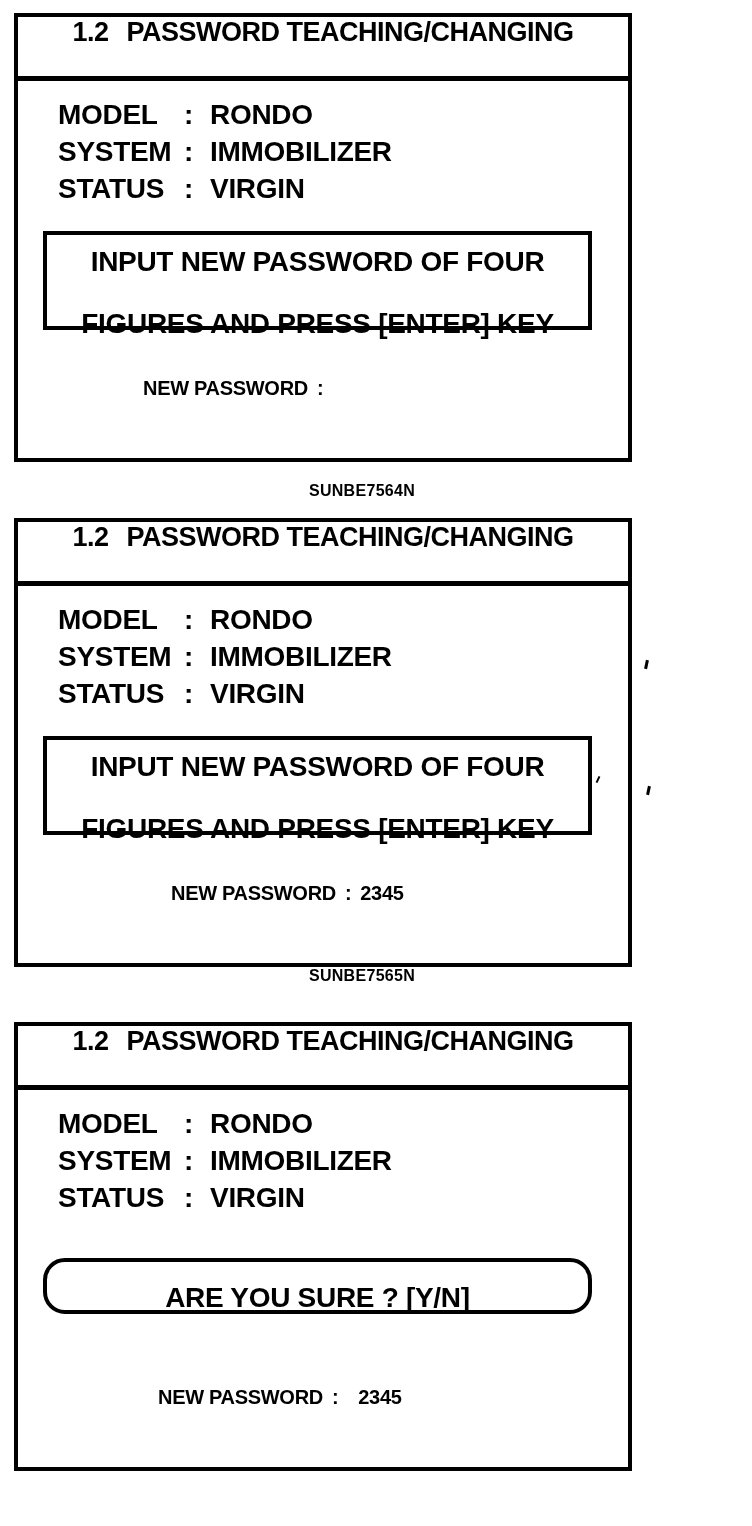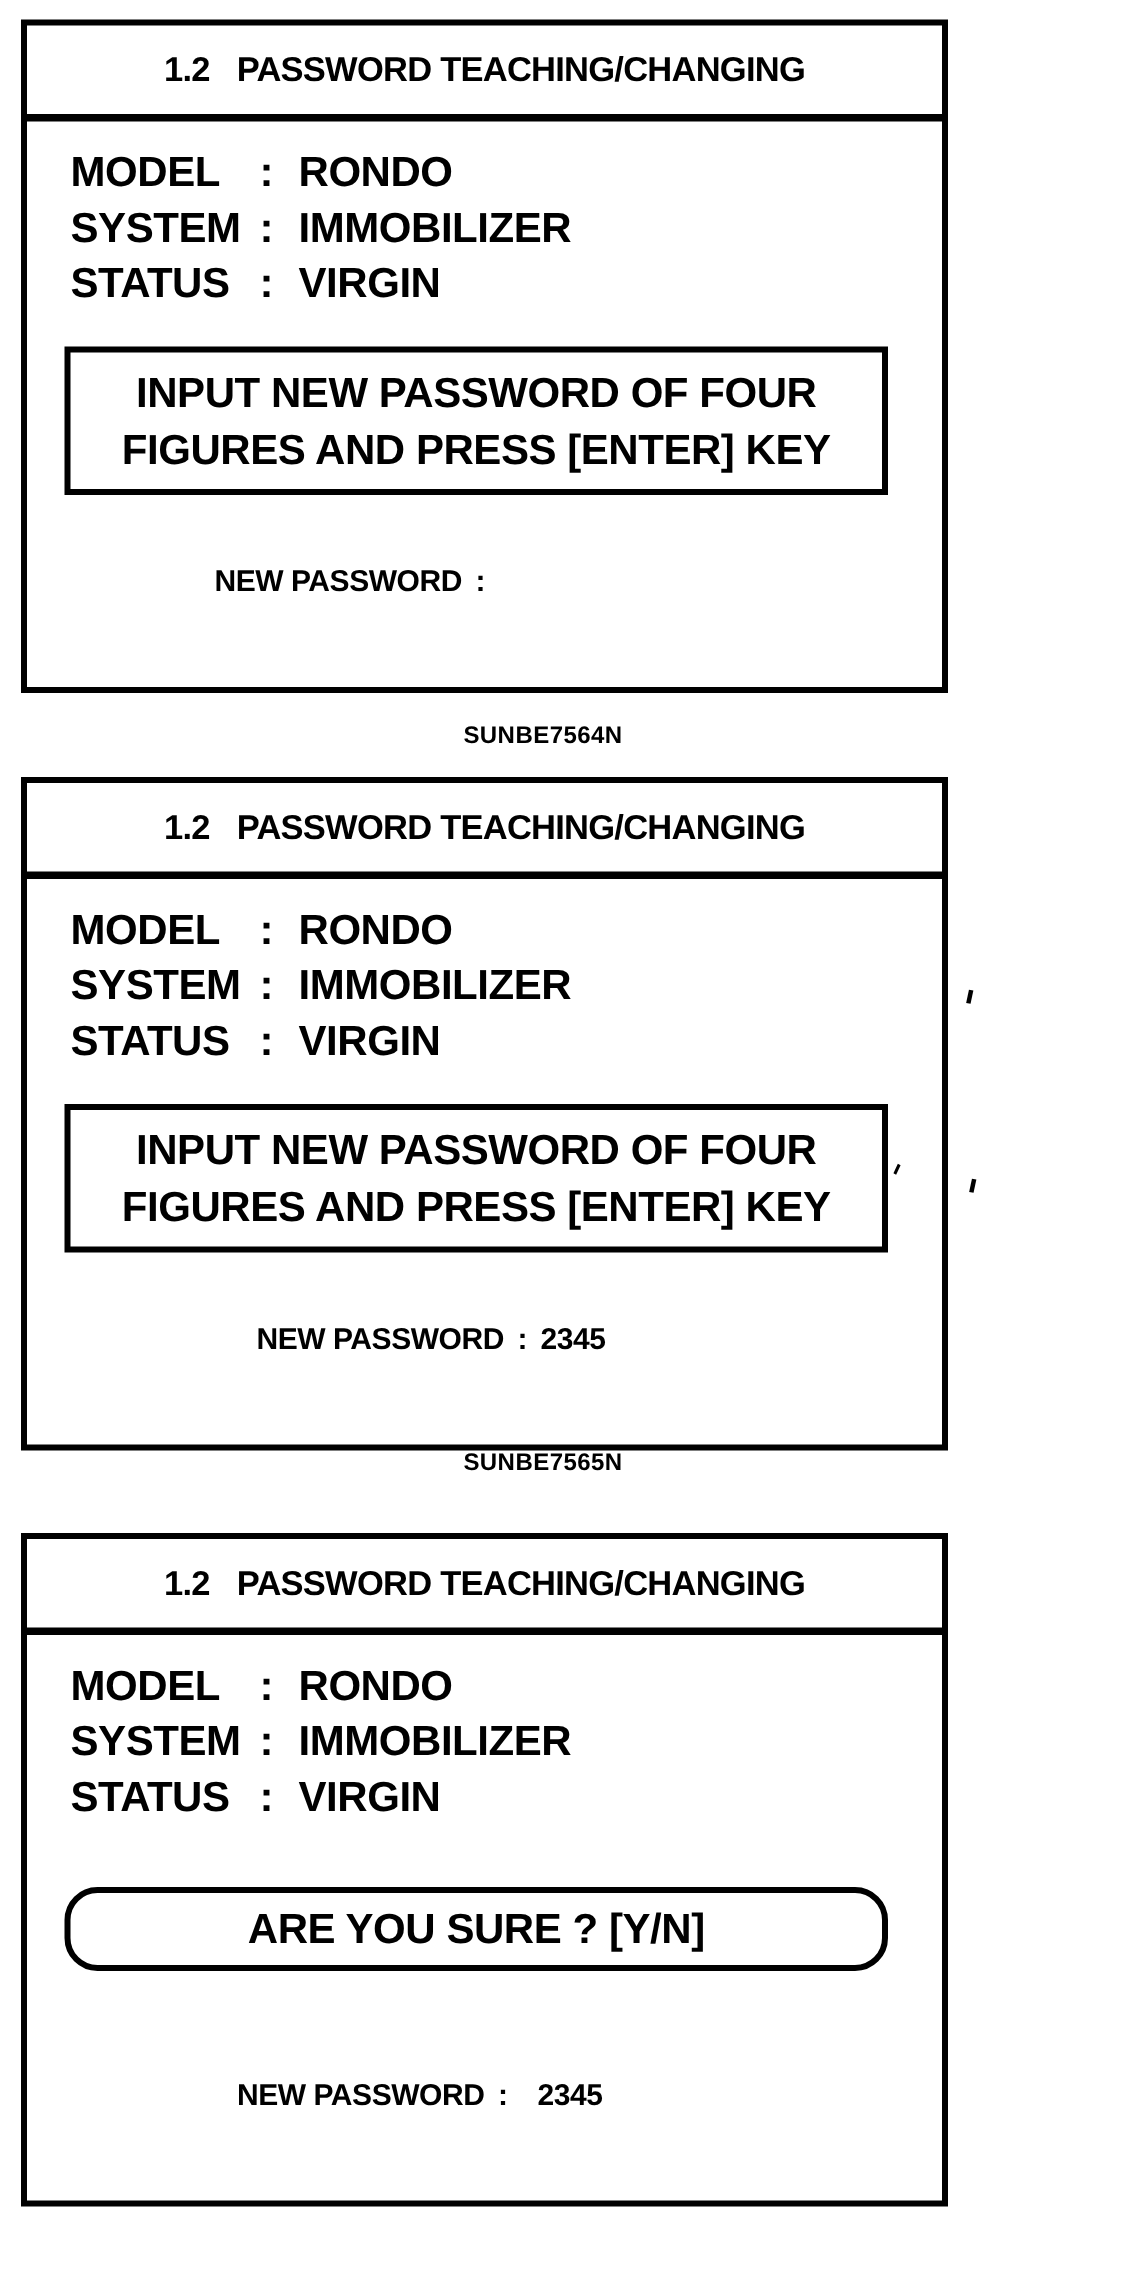--- a/index.html
+++ b/index.html
@@ -28,31 +28,30 @@
     background: #fff;
   }
   .panel1 { top: 13px; }
   .panel2 { top: 518px; }
   .panel3 { top: 1022px; }
 
   .title-bar {
     height: 59px;
     border-bottom: 5px solid #000;
     display: flex;
-    align-items: center;
     justify-content: center;
-    font-size: 23px;
+    font-size: 27px;
     letter-spacing: -0.5px;
     white-space: nowrap;
   }
   .tnum { margin-right: 18px; }
 
   .info {
     position: absolute;
-    left: 29px;
+    left: 40px;
     top: 82px;
   }
   .info-row {
     display: flex;
     align-items: baseline;
     height: 37px;
     font-size: 28px;
     letter-spacing: -0.3px;
   }
   .info-label { width: 126px; }
@@ -71,20 +70,21 @@
     justify-content: center;
     text-align: center;
   }
   .panel1 .msg-box, .panel2 .msg-box { top: 214px; height: 99px; }
   .panel3 .msg-box { top: 232px; height: 56px; border-radius: 22px; }
   .msg-line {
     font-size: 28px;
     line-height: 38px;
     letter-spacing: -0.3px;
     white-space: nowrap;
+    margin-top: 24px;
   }
 
   .np-row {
     position: absolute;
     top: 356px;
     font-size: 20px;
     line-height: 30px;
     letter-spacing: -0.3px;
     white-space: nowrap;
   }

